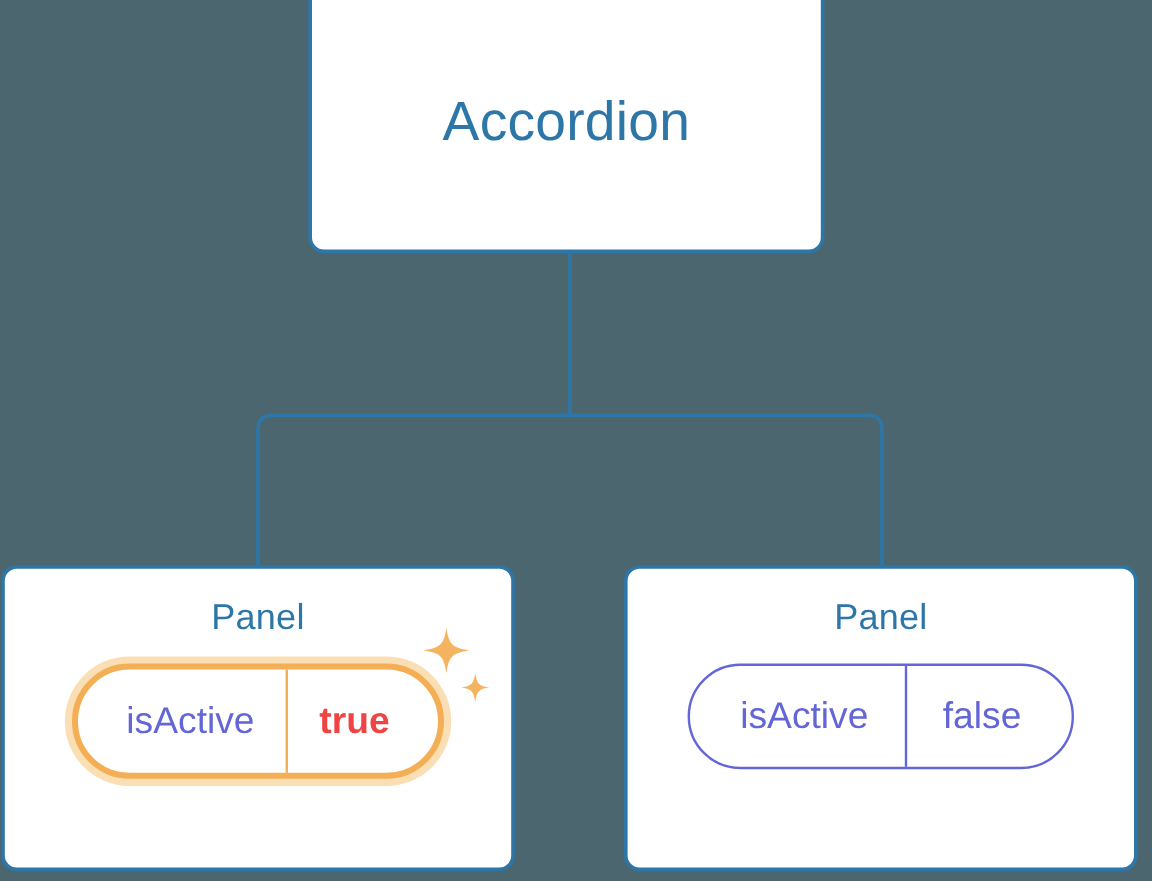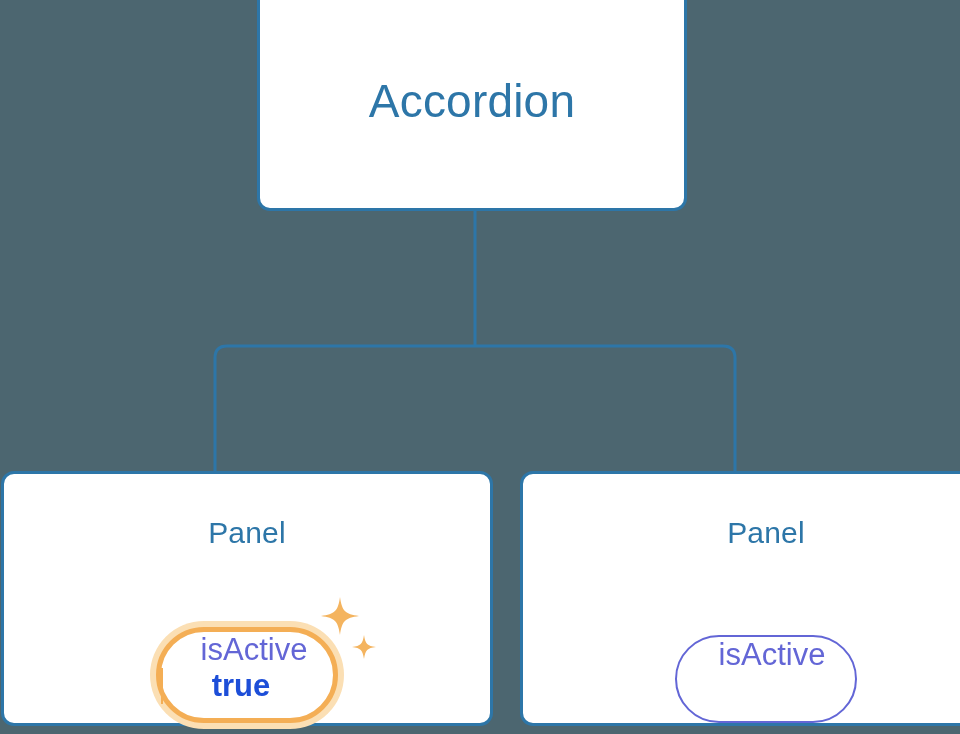--- a/index.html
+++ b/index.html
@@ -52,45 +52,43 @@
     font-size: 46px;
     line-height: 1.1;
     letter-spacing: 0.2px;
     white-space: nowrap;
   }
   .node-root .node-title {
     margin-top: 26px;
   }
 
   .node-panel {
-    width: 492px;
+    width: 428px;
     height: 255px;
     top: 471px;
-    padding-top: 42px;
-    justify-content: space-between;
+    padding-top: 24px;
   }
   .node-panel-left  { left: 1px; }
   .node-panel-right { left: 520px; }
   .node-panel .node-title { font-size: 30px; }
 
   
   .pill-wrap {
     position: relative;
     margin-top: 22px;
     display: flex;
   }
   .pill {
     display: flex;
     align-items: stretch;
     border: 2px solid #6366d6;
     border-radius: 999px;
     background: #ffffff;
     box-sizing: border-box;
     height: 88px;
-    flex-direction: column;
   }
   .pill-key, .pill-val {
     display: flex;
     align-items: center;
     justify-content: center;
     font-size: 31px;
     color: #6366d6;
     white-space: nowrap;
     box-sizing: border-box;
   }
@@ -102,21 +100,21 @@
 
   
   .pill-wrap.is-highlight .pill {
     border: 5px solid #f4ae55;
     box-shadow: 0 0 0 6px #fbdfb4;
     height: 96px;
   }
   .pill-wrap.is-highlight .pill-val {
     border-left: 2px solid #f4ae55;
     font-weight: bold;
-    color: #1d4ed8;
+    color: #ef4444;
   }
   .pill-wrap.is-highlight .pill-key {
     padding: 0 26px 0 40px;
   }
   .pill-wrap.is-highlight .pill-val {
     padding: 0 40px 0 26px;
   }
 
   
   .sparkles {
@@ -159,17 +157,18 @@
       </svg>
     </div>
   </div>
 
   <div class="node node-panel node-panel-right">
     <div class="node-title">Panel</div>
 
     <div class="pill-wrap">
       <div class="pill">
         <span class="pill-key">isActive</span>
+        <span class="pill-val">false</span>
       </div>
     </div>
   </div>
 
 </div>
 
 </body></html>

